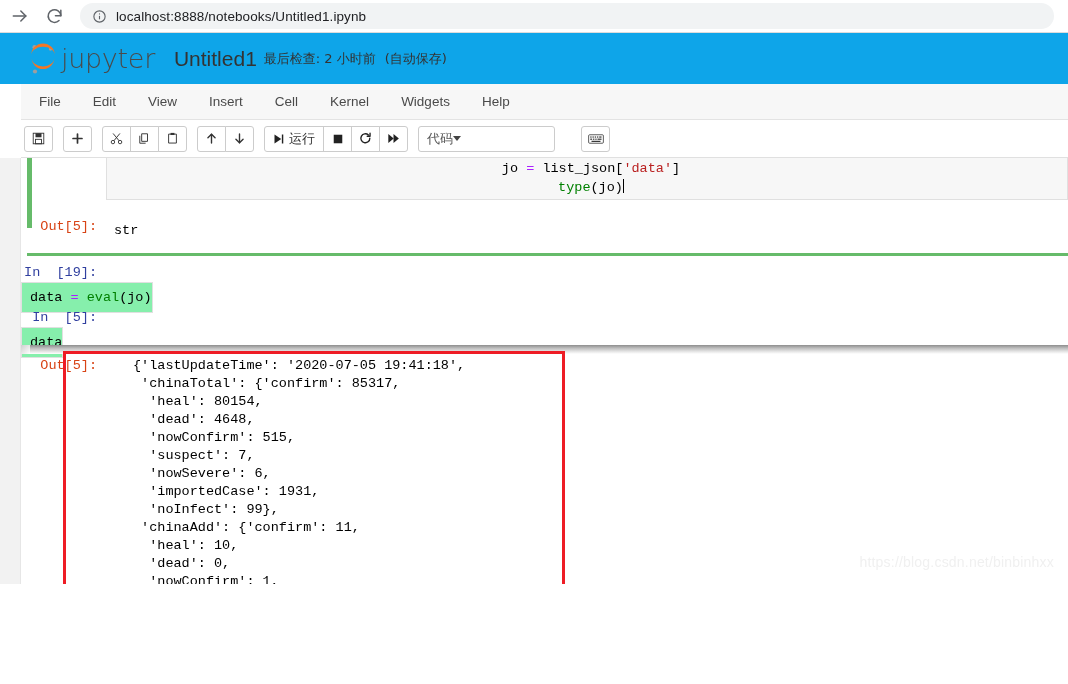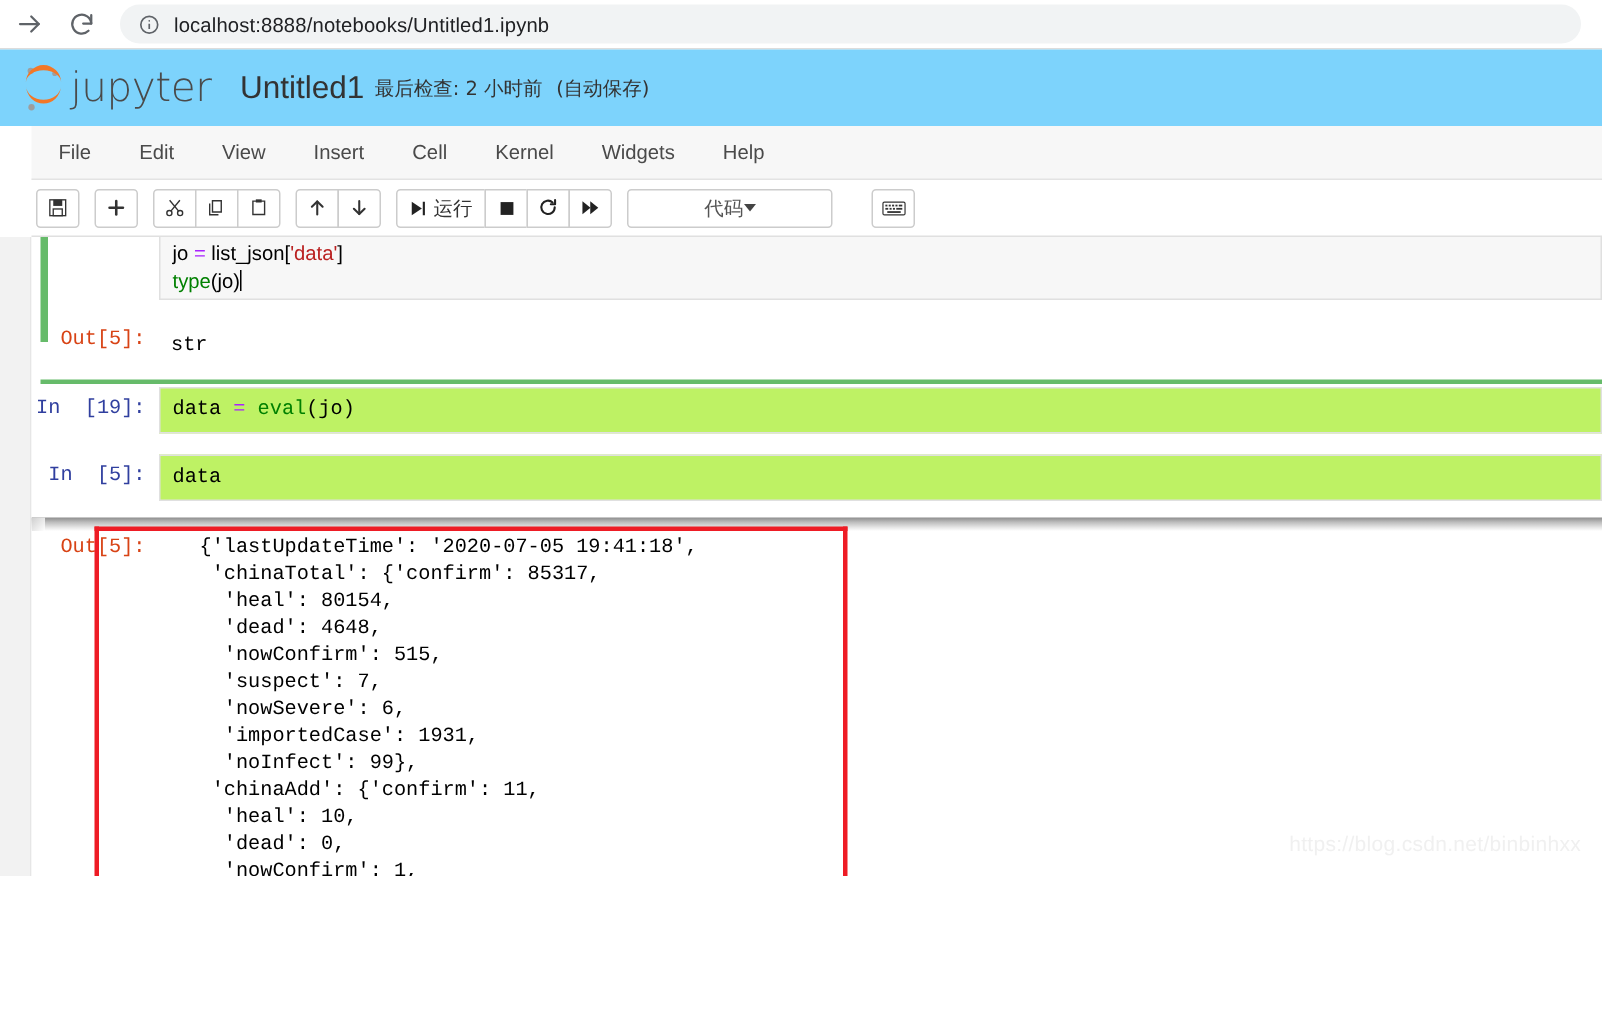--- a/index.html
+++ b/index.html
@@ -32,22 +32,22 @@
   .info-icon { width: 15px; height: 15px; flex: 0 0 auto; color:#5f6368; margin-right: 9px; }
   .url-text {
     font-size: 13.5px; color: #202124;
     font-family: "Liberation Sans", sans-serif;
     white-space: nowrap; letter-spacing: 0.1px;
   }
 
   
   .jp-header {
     position: absolute; top: 33px; left: 0; width: 1068px; height: 51px;
-    background: #7dd3fc; display: flex; align-items: center;
-    padding-left: 14px;
+    background: #0ea5e9; display: flex; align-items: center;
+    padding-left: 28px;
   }
   .jp-logo { width: 30px; height: 34px; flex: 0 0 auto; margin-right: 3px; }
   .jp-wordmark {
     font-size: 27px; color: #4a4a4a; font-weight: 300;
     font-family: "DejaVu Sans", sans-serif;
     letter-spacing: -0.3px; margin-right: 19px;
   }
   .nb-name {
     font-size: 21px; color: #333; font-weight: 400;
     font-family: "Liberation Sans", sans-serif;
@@ -104,21 +104,21 @@
   .tb-group .tb-btn:last-child { border-radius: 0 3px 3px 0; }
   .tb-group.single .tb-btn { border-radius: 3px; }
   .tb-btn svg { display: block; }
   .tb-run { padding: 0 8px; justify-content: space-between; }
   .tb-run .lbl {
     font-size: 13px; color: #333; margin-left: 4px;
     font-family: "DejaVu Sans", sans-serif;
   }
   .tb-select {
     height: 26px; width: 137px; border: 1px solid #ccc; border-radius: 3px;
-    background: #fff; display: flex; align-items: center; justify-content: center;
+    background: #fff; display: flex; align-items: center; justify-content: flex-start;
     padding: 0 8px; margin-right: 26px; cursor: pointer;
   }
   .tb-select .val {
     font-size: 13px; color: #555;
     font-family: "DejaVu Sans", sans-serif;
   }
   .tb-select .caret {
     width: 0; height: 0; border-left: 4px solid transparent;
     border-right: 4px solid transparent; border-top: 5px solid #444;
   }
@@ -127,32 +127,32 @@
   .nb-left-gutter {
     position: absolute; top: 158px; left: 0; width: 21px; bottom: 0;
     background: #f2f2f2; border-right: 1px solid #e6e6e6;
   }
   .nb-body {
     position: absolute; top: 158px; left: 21px; right: 0; bottom: 0;
     background: #fff; overflow: hidden;
   }
 
   
-  .cell { position: relative; display: flex; align-items: flex-start; }
+  .cell { position: relative; display: flex; align-items: flex-start; flex-direction: column; }
   .prompt {
     flex: 0 0 auto; width: 85px; text-align: right; padding-right: 9px;
     font-family: "Liberation Mono", monospace;
     font-size: 13.5px; line-height: 19px; padding-top: 5px;
     white-space: pre;
   }
   .prompt.in  { color: #303F9F; }
   .prompt.out { color: #D84315; }
   .cell-body { flex: 1 1 auto; min-width: 0; }
   .code-area {
-    background: #bef264; border: 1px solid #e0e0e0;
+    background: #86efac; border: 1px solid #e0e0e0;
     padding: 5px 0 5px 8px;
     font-family: "Liberation Mono", monospace;
     font-size: 13.5px; line-height: 19px;
     white-space: pre; color: #000;
     overflow: hidden;
   }
   .out-area {
     padding: 4px 0 4px 8px;
     font-family: "Liberation Mono", monospace;
     font-size: 13.5px; line-height: 19px;
@@ -170,22 +170,22 @@
 
   
   .cell-clip-1 {
     position: absolute; top: 0px; left: 0; right: 0; height: 76px;
   }
   .cell-clip-1 .prompt { padding-top: 0; }
   .clip-code {
     position: absolute; left: 85px; right: 0; top: -18px; height: 60px;
     background: #f7f7f7; border: 1px solid #e0e0e0; border-top: none;
     padding-left: 8px; overflow: hidden;
-    font-family: Liberation Sans, sans-serif;
-    font-size: 13.5px; line-height: 19px; white-space: pre;
+    font-family: Liberation Mono, monospace;
+    font-size: 13.5px; line-height: 19px; white-space: pre; text-align: center;
   }
   .clip-out {
     position: absolute; left: 0; top: 59px; right: 0; height: 28px;
     display: flex;
   }
   .green-bar-v {
     position: absolute; left: 6px; top: -18px; width: 5px; height: 88px;
     background: #66bb6a;
   }
   .green-bar-h {

